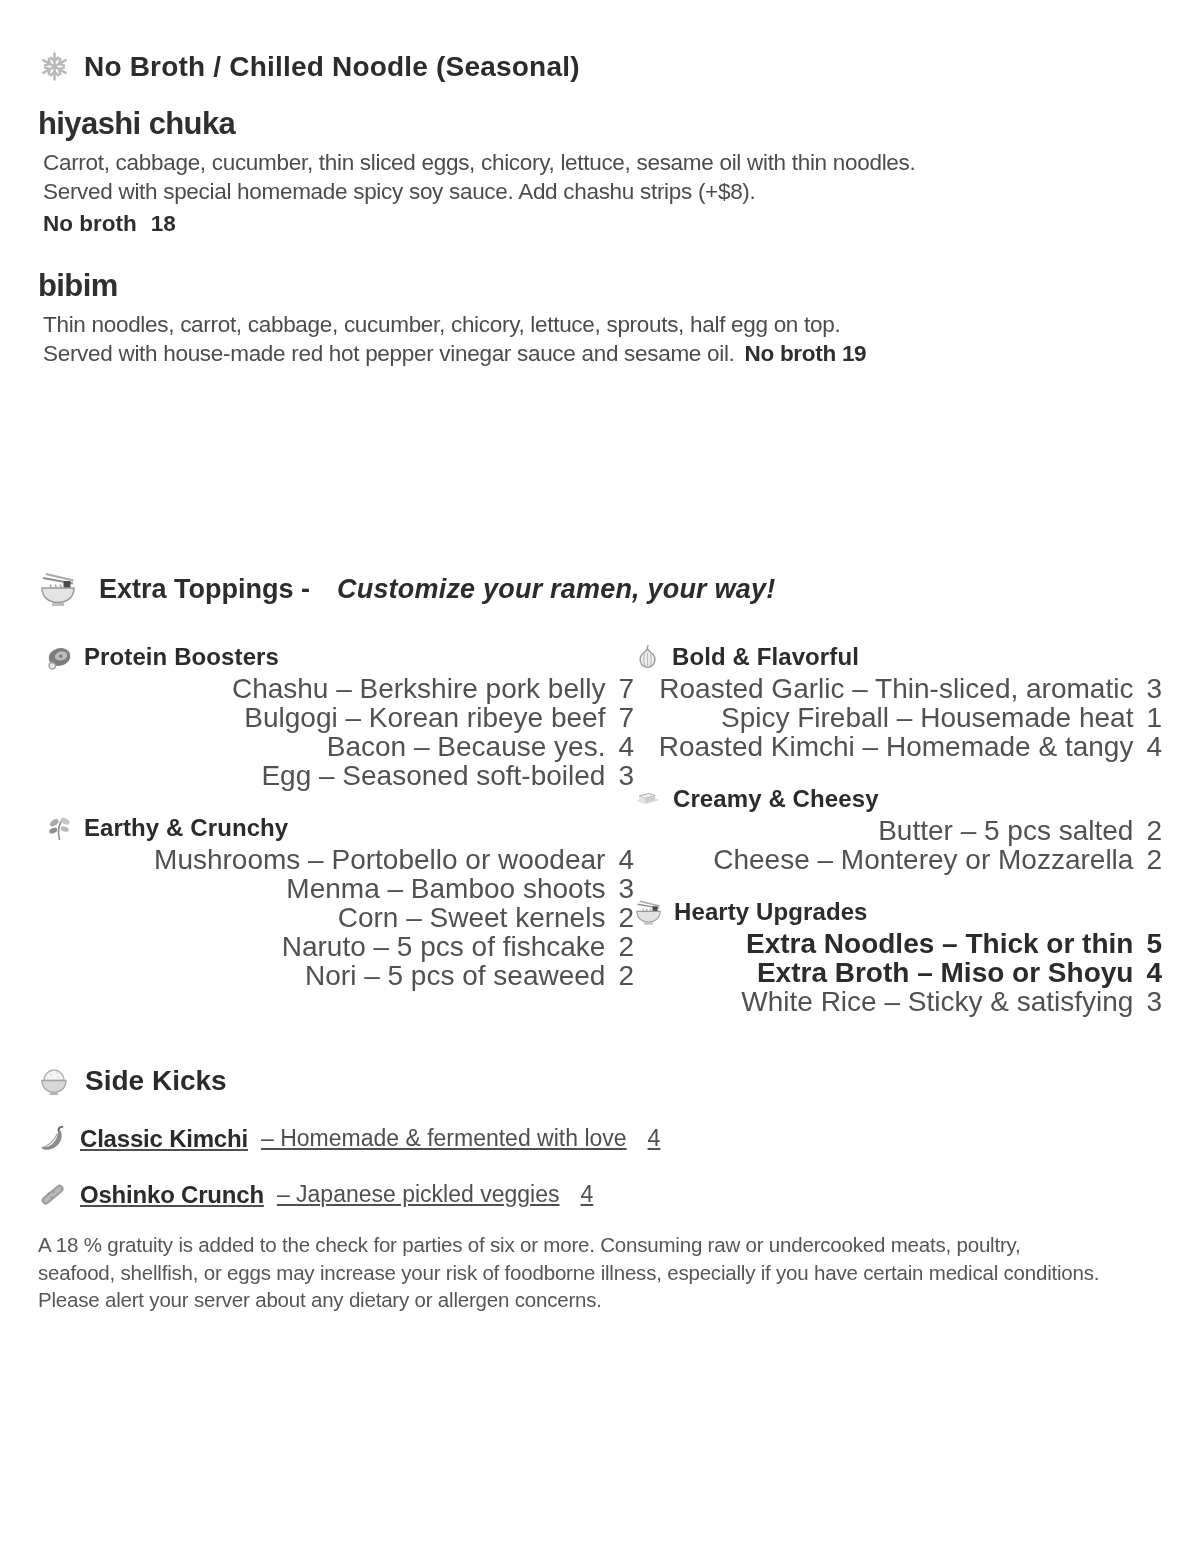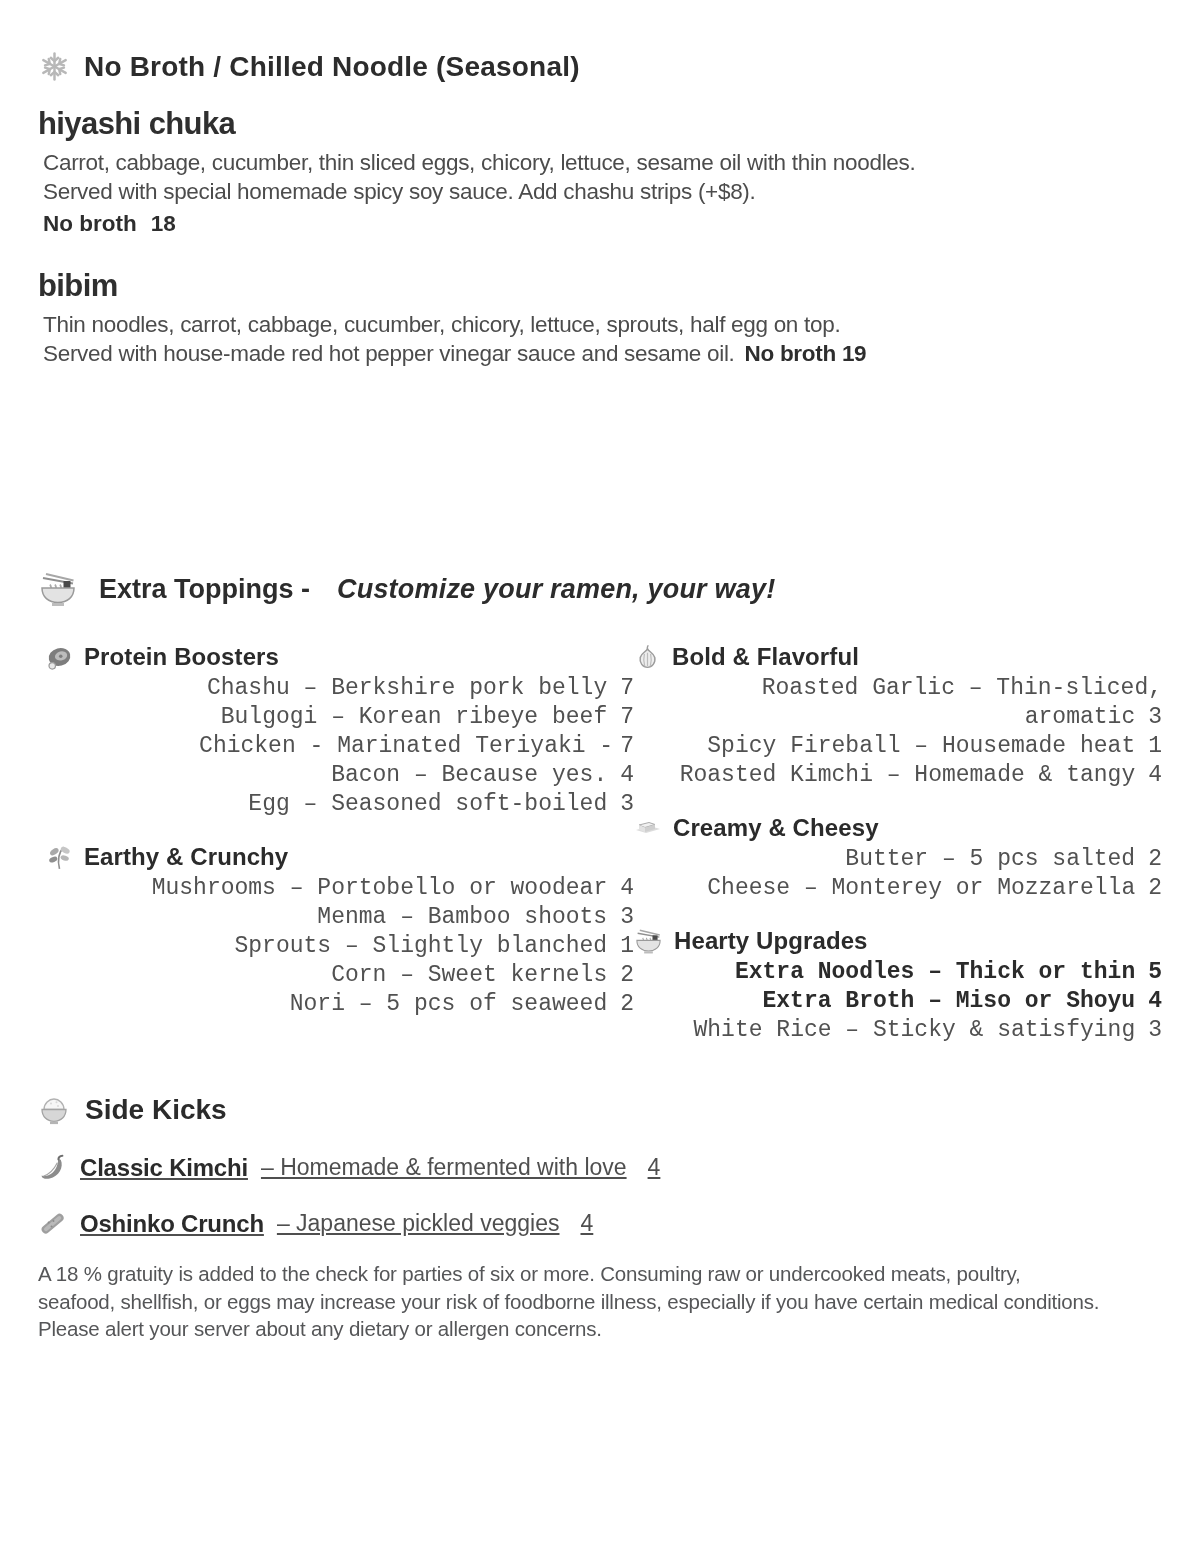--- a/index.html
+++ b/index.html
@@ -29,21 +29,21 @@
   .et-head{display:flex;align-items:center;gap:21px;margin-top:203px;}
   .et-title{font-size:27px;font-weight:800;color:#2c2c2c;}
   .et-tag{font-size:27px;font-weight:800;font-style:italic;color:#2c2c2c;margin-left:6px;letter-spacing:.2px;}
 
   .cols{display:flex;margin-top:35px;padding-left:8px;text-align:right;}
   .col-left{width:588px;flex:0 0 auto;}
   .col-right{flex:1;}
   .group + .group{margin-top:24px;}
   .ghead{display:flex;align-items:center;gap:11px;margin-bottom:3px;}
   .gtitle{font-size:24px;font-weight:800;color:#2b2b2b;letter-spacing:.1px;}
-  .row{font-size:23px;line-height:29px;color:#515151;letter-spacing:0;font-family:Liberation Mono, monospace;}
+  .row{font-size:28px;line-height:29px;color:#515151;letter-spacing:0;}
   .row .prc{margin-left:13px;}
   .row.boldrow{font-weight:700;color:#2b2b2b;}
 
   
   .sk-head{display:flex;align-items:center;gap:15px;margin-top:49px;}
   .sk-title{font-size:28px;font-weight:800;color:#2b2b2b;}
   .sk-item{display:flex;align-items:center;gap:13px;margin-top:27px;font-size:23px;color:#4f4f4f;text-decoration:underline;}
   .sk-name{font-weight:800;color:#2b2b2b;font-size:24px;letter-spacing:-.2px;}
   .sk-prc{margin-left:8px;}
 
@@ -122,42 +122,41 @@
                 <ellipse cx="13" cy="12.5" rx="10.5" ry="8.5" fill="#7d7d7d" transform="rotate(-14 13 12.5)"></ellipse>
                 <ellipse cx="14.5" cy="11.5" rx="6" ry="4.3" fill="#bcbcbc" transform="rotate(-14 14.5 11.5)"></ellipse>
                 <circle cx="14.2" cy="11.8" r="1.7" fill="#7d7d7d"></circle>
                 <circle cx="6" cy="21" r="3.1" fill="#e8e8e8" stroke="#9a9a9a" stroke-width="1.2"></circle>
               </svg>
             </span>
             <span class="gtitle">Protein Boosters</span>
           </div>
           <div class="row"><span>Chashu – Berkshire pork belly</span><span class="prc">7</span></div>
           <div class="row"><span>Bulgogi – Korean ribeye beef</span><span class="prc">7</span></div>
-          <div class="row"><span>Chicken - Marinated Teriyaki -</span><span class="prc" style="margin-left:7px">7</span></div>
           <div class="row"><span>Bacon – Because yes.</span><span class="prc">4</span></div>
           <div class="row"><span>Egg – Seasoned soft-boiled</span><span class="prc">3</span></div>
         </div>
 
         <div class="group">
           <div class="ghead">
             <span class="icon">
               <svg width="27" height="27" viewBox="0 0 26 26">
                 <path d="M13 24 C11 16 11.5 9 17 3" stroke="#8f8f8f" stroke-width="1.6" fill="none"></path>
                 <ellipse cx="8" cy="7.5" rx="4.6" ry="2.7" fill="#a9a9a9" transform="rotate(-35 8 7.5)"></ellipse>
                 <ellipse cx="18.5" cy="6" rx="4.6" ry="2.7" fill="#c6c6c6" transform="rotate(28 18.5 6)"></ellipse>
                 <ellipse cx="7" cy="15" rx="4.1" ry="2.4" fill="#8f8f8f" transform="rotate(-22 7 15)"></ellipse>
                 <ellipse cx="18" cy="13.5" rx="4.1" ry="2.4" fill="#b7b7b7" transform="rotate(18 18 13.5)"></ellipse>
               </svg>
             </span>
             <span class="gtitle">Earthy &amp; Crunchy</span>
           </div>
           <div class="row"><span>Mushrooms – Portobello or woodear</span><span class="prc">4</span></div>
           <div class="row"><span>Menma – Bamboo shoots</span><span class="prc">3</span></div>
-          <div class="row"><span>Sprouts – Slightly blanched</span><span class="prc">1</span></div>
           <div class="row"><span>Corn – Sweet kernels</span><span class="prc">2</span></div>
+          <div class="row"><span>Naruto – 5 pcs of fishcake</span><span class="prc">2</span></div>
           <div class="row"><span>Nori – 5 pcs of seaweed</span><span class="prc">2</span></div>
         </div>
 
       </div>
 
       <div class="col-right">
 
         <div class="group">
           <div class="ghead">
             <span class="icon">

